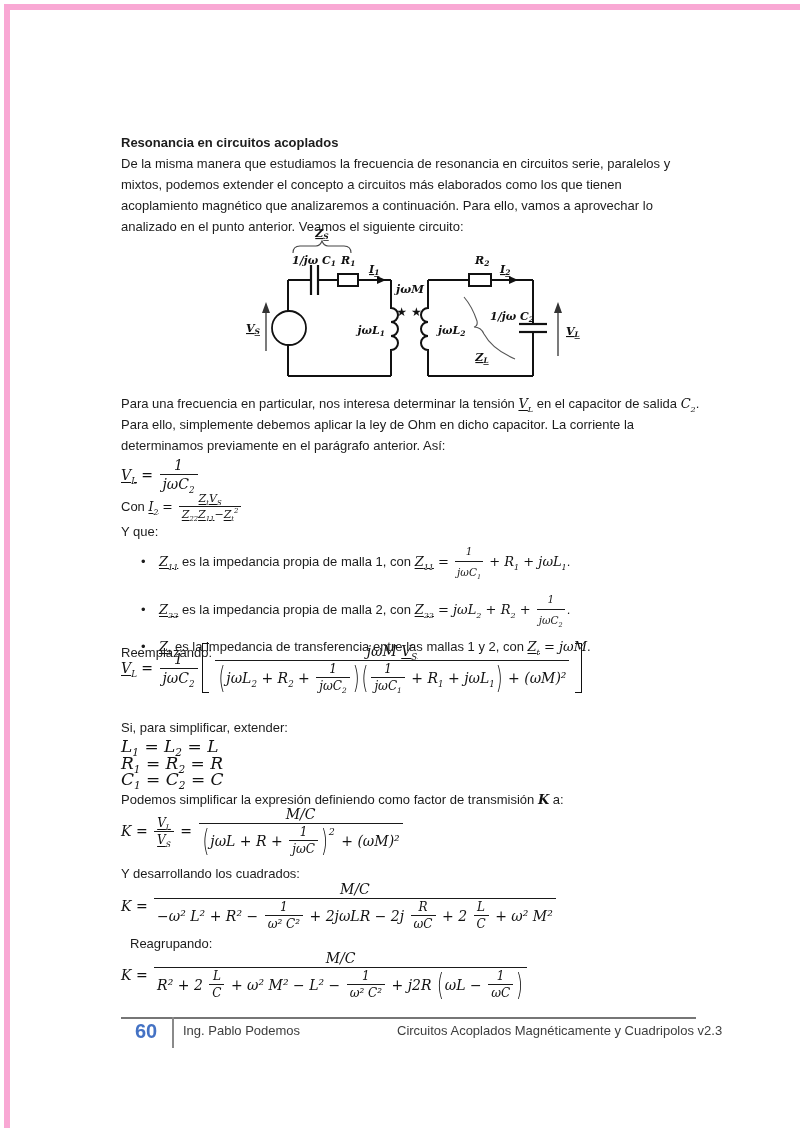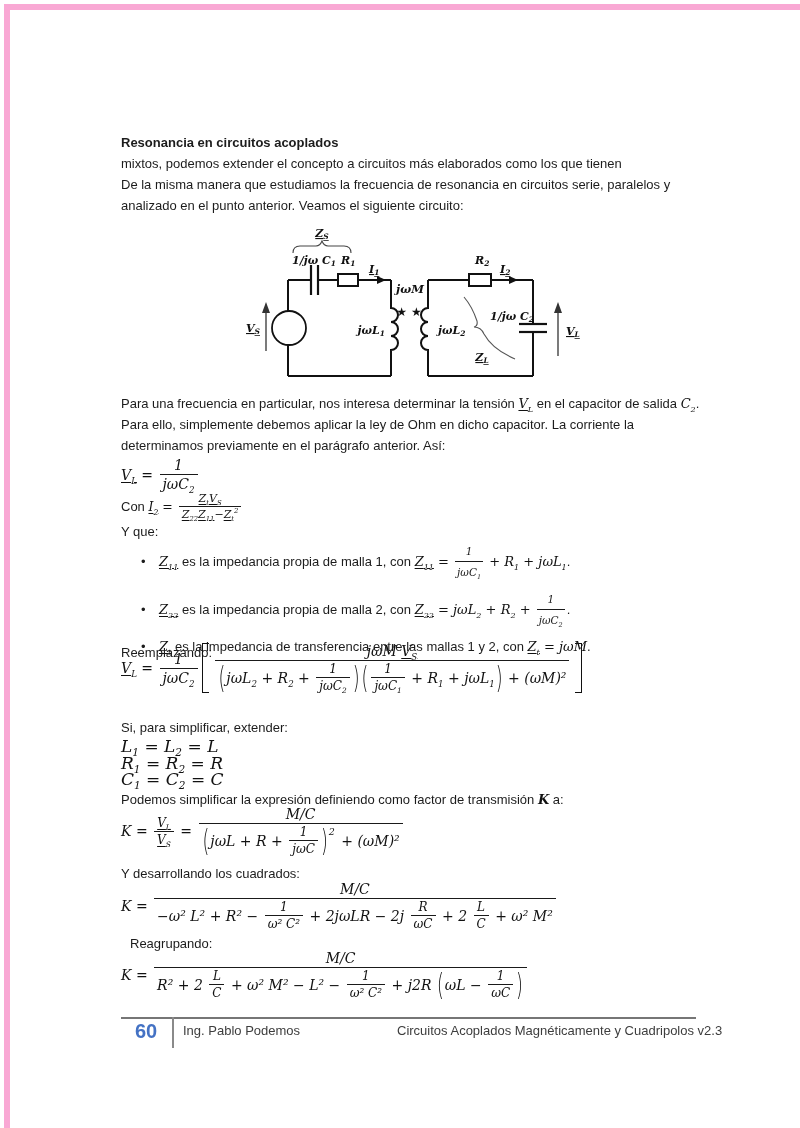--- a/index.html
+++ b/index.html
@@ -39,22 +39,23 @@
   .footer-txt{font-size:13px;color:#3d3d3d;}
 </style>
 </head>
 <body>
 
 <div class="page">
 
   <div class="abs txt bold" style="left:111px;top:122px;">Resonancia en circuitos acoplados</div>
 
   <div class="abs txt" style="left:111px;top:143px;width:582px;">
+    <span class="line">De la misma manera que estudiamos la frecuencia de resonancia en circuitos serie, paralelos y</span>
     <span class="line">mixtos, podemos extender el concepto a circuitos más elaborados como los que tienen</span>
-    <span class="line">De la misma manera que estudiamos la frecuencia de resonancia en circuitos serie, paralelos y</span>
+    <span class="line">acoplamiento magnético que analizaremos a continuación. Para ello, vamos a aprovechar lo</span>
     <span class="line">analizado en el punto anterior. Veamos el siguiente circuito:</span>
   </div>
 
   <svg class="abs" style="left:224px;top:213px;" width="364" height="172" viewBox="0 0 364 172">
 
     <g stroke="#111" stroke-width="2" fill="none">
       <path d="M54,57 L77,57"></path>
       <path d="M84,57 L104,57"></path>
       <path d="M124,57 L157,57"></path>
       <path d="M54,57 L54,88"></path>

